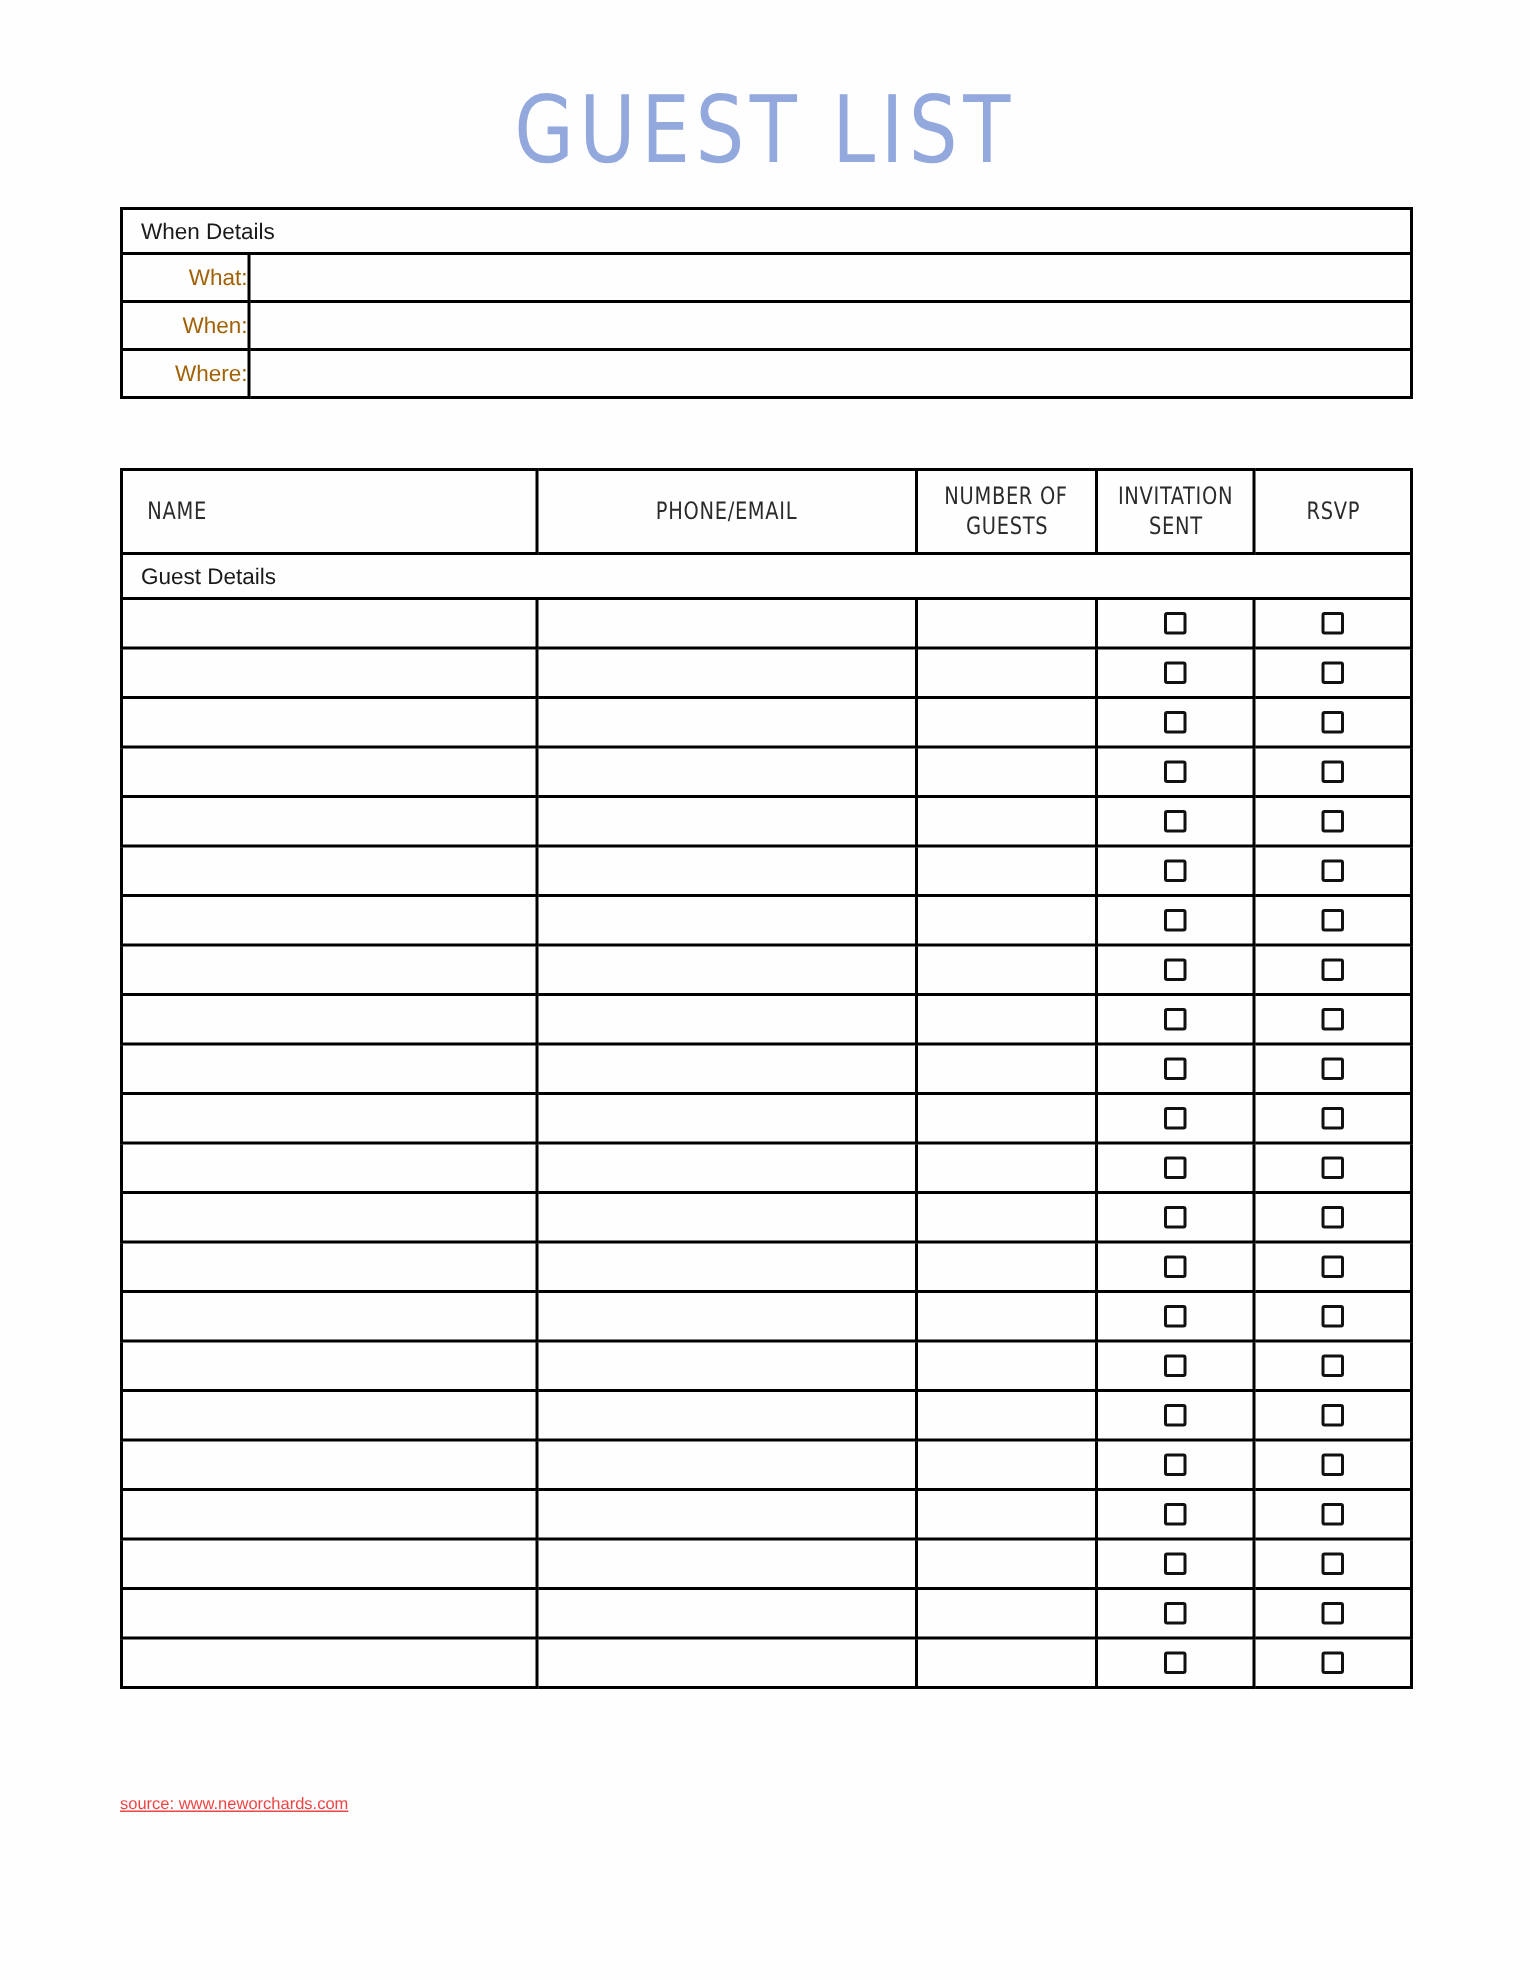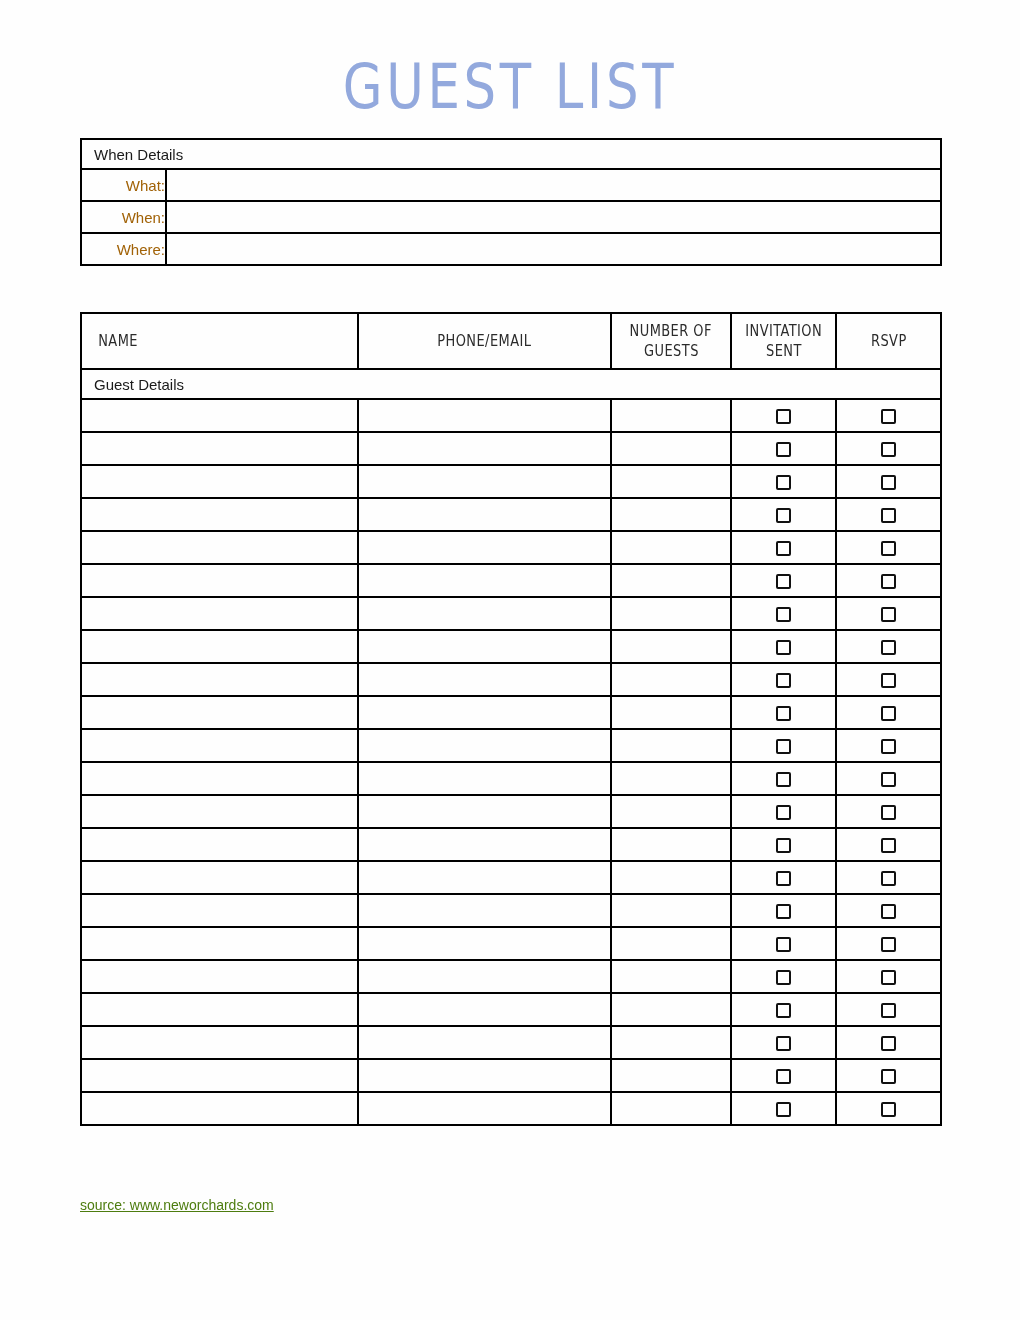--- a/index.html
+++ b/index.html
@@ -127,22 +127,22 @@
     border-radius: 2px;
     background: #ffffff;
     vertical-align: middle;
   }
 
   
   .source {
     position: absolute;
     left: 80px;
     top: 1197px;
-    font-size: 14px;
-    color: #4d7c0f;
+    font-size: 11px;
+    color: #ef4444;
     text-decoration: underline;
     font-family: "Liberation Sans", sans-serif;
     white-space: nowrap;
     text-align: right;
   }
 </style>
 </head>
 <body>
 
 <div class="page">

